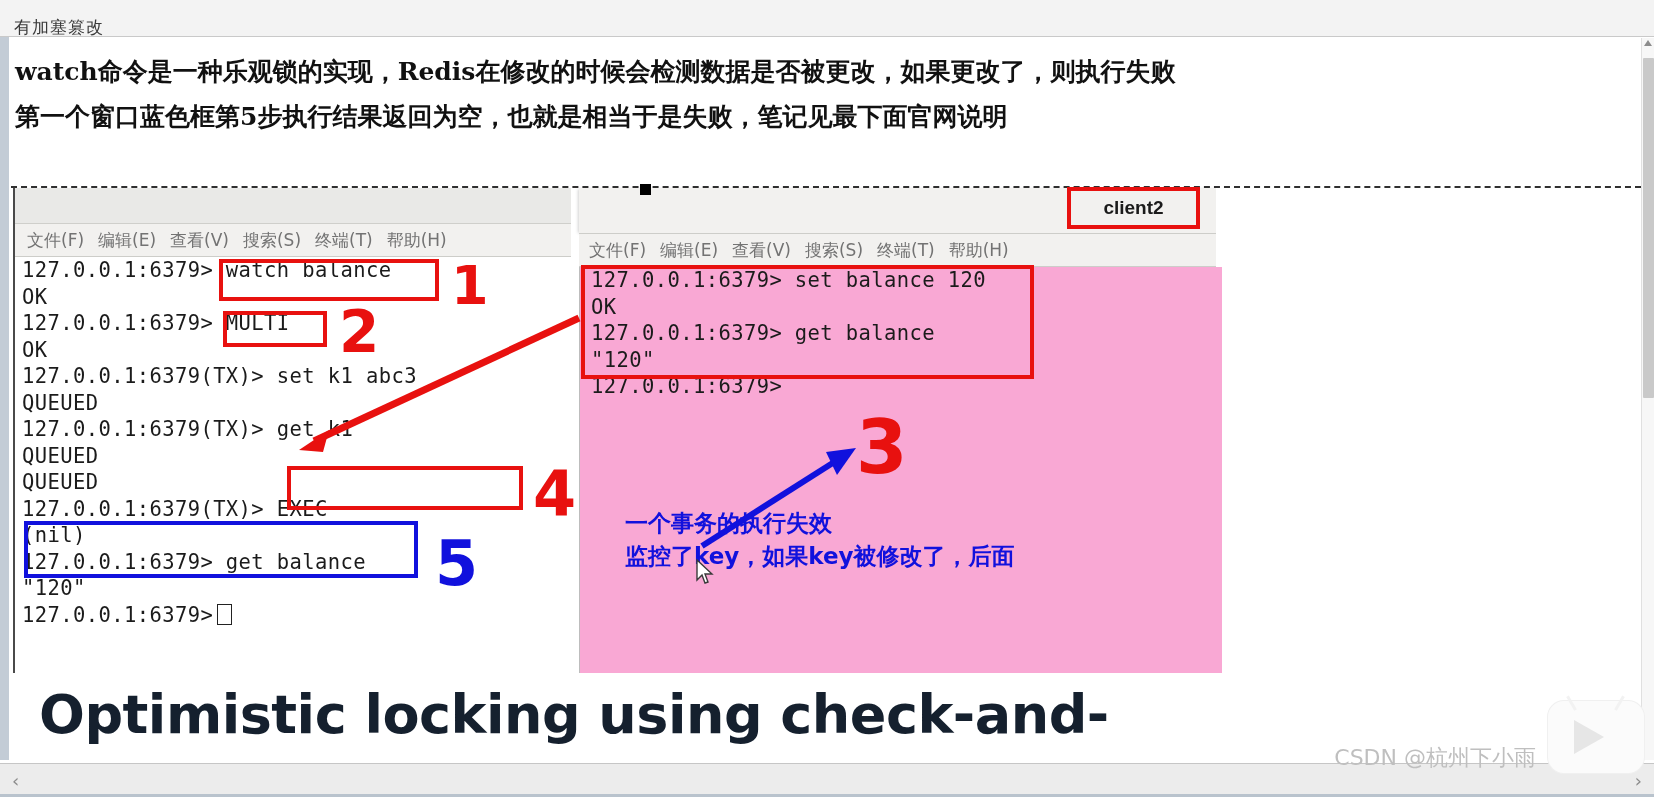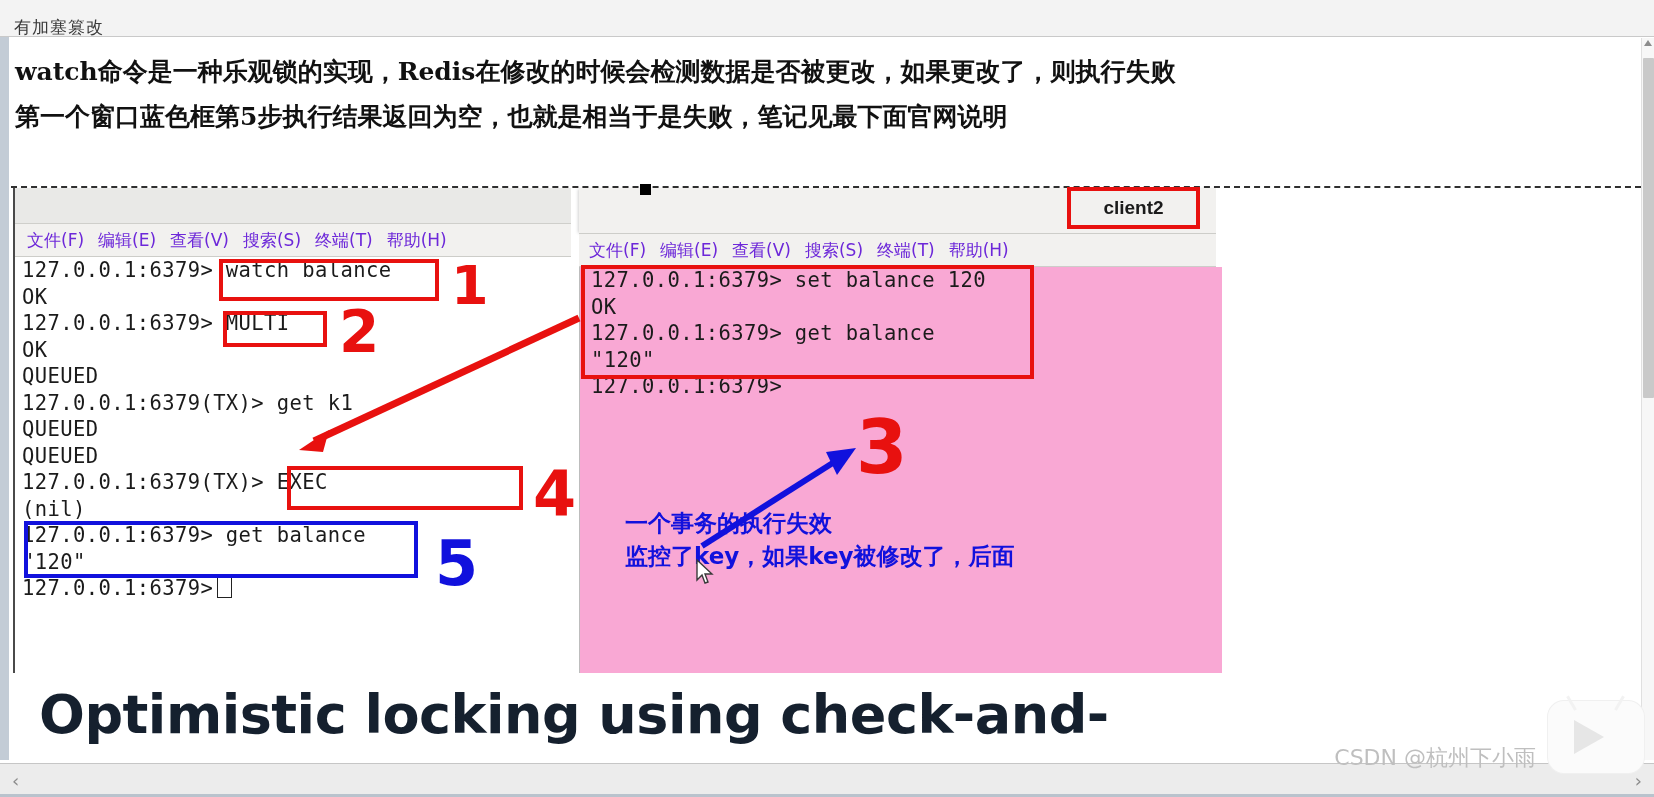--- a/index.html
+++ b/index.html
@@ -113,21 +113,21 @@
     position:absolute;left:568px;top:229px;width:1px;height:406px;
     background:#bdbdbd;
   }
 
   .menu-items{
     position:absolute;left:0;top:0;height:32px;
     display:flex;align-items:center;
   }
   .menu-item{
     font-family:"DejaVu Sans","Liberation Sans",sans-serif;
-    font-size:17px;color:#6d28d9;margin-right:14px;white-space:nowrap;
+    font-size:17px;color:#737373;margin-right:14px;white-space:nowrap;
   }
 
   
   .cline{
     font-family:"DejaVu Sans Mono","Liberation Mono",monospace;
     font-size:20.5px;
     color:#1b1b1b;
     line-height:26.5px;
     white-space:pre;
     letter-spacing:0.4px;
@@ -281,20 +281,21 @@
           <span class="menu-item">搜索(S)</span>
           <span class="menu-item">终端(T)</span>
           <span class="menu-item">帮助(H)</span>
         </div>
       </div>
       <div class="console">
         <div class="cline">127.0.0.1:6379&gt; watch balance</div>
         <div class="cline">OK</div>
         <div class="cline">127.0.0.1:6379&gt; MULTI</div>
         <div class="cline">OK</div>
+        <div class="cline">127.0.0.1:6379(TX)&gt; set k1 abc3</div>
         <div class="cline">QUEUED</div>
         <div class="cline">127.0.0.1:6379(TX)&gt; get k1</div>
         <div class="cline">QUEUED</div>
         <div class="cline">QUEUED</div>
         <div class="cline">127.0.0.1:6379(TX)&gt; EXEC</div>
         <div class="cline">(nil)</div>
         <div class="cline">127.0.0.1:6379&gt; get balance</div>
         <div class="cline">"120"</div>
         <div class="cline"><span>127.0.0.1:6379&gt;</span><span class="cursor-block"></span></div>
       </div>

